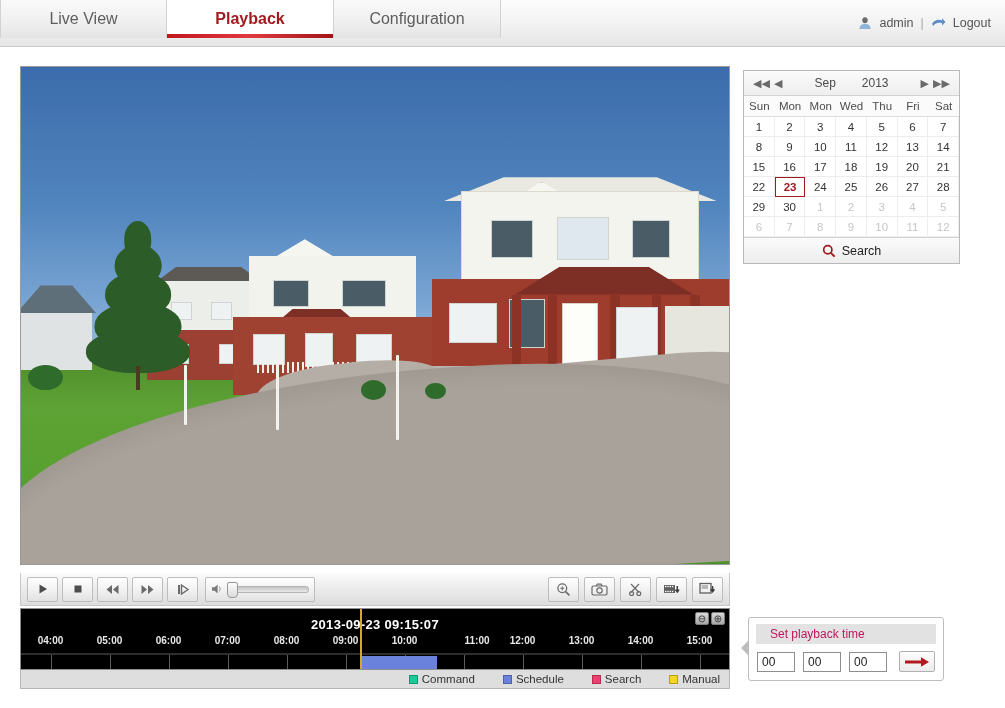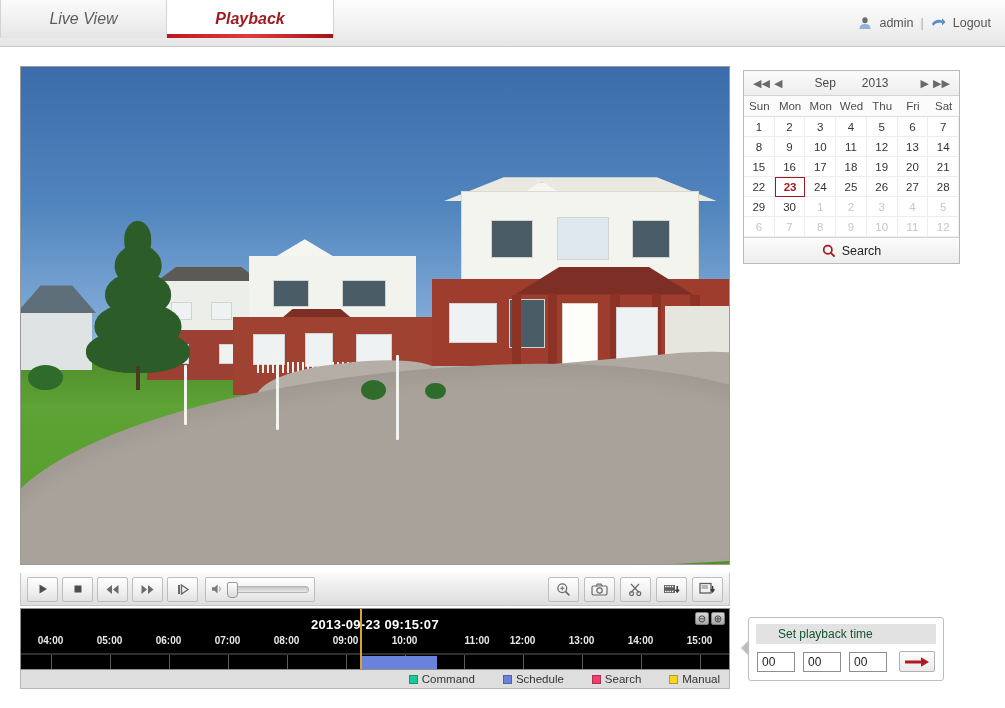--- a/index.html
+++ b/index.html
@@ -20,21 +20,21 @@
     background:linear-gradient(to bottom,#fdfdfd 0%,#f1f1f1 55%,#e6e6e6 100%);
     border-bottom:1px solid #c9c9c9;
   }
   .nav { position:absolute; left:0; top:0; height:46px; display:flex; }
   .tab {
     width:167px; height:38px;
     display:flex; align-items:center; justify-content:center;
     font-size:16px; color:#5d5d5d;
     border-right:1px solid #d2d2d2;
     background:linear-gradient(to bottom,#fafafa 0%,#efefef 60%,#e4e4e4 100%);
-    cursor:pointer; position:relative;font-style:italic;
+    cursor:pointer; position:relative;
   }
   .tab:first-child { border-left:1px solid #d2d2d2; }
   .tab.active {
     background:#ffffff; color:#a01b20; font-weight:bold;
   }
   .tab.active:after {
     content:""; position:absolute; left:0; right:0; bottom:0; height:4px;
     background:linear-gradient(to right,#c0171c 0%,#e03a3f 50%,#a01418 100%);
   }
   .userbox {
@@ -312,21 +312,21 @@
   }
   .setpb:before {
     content:""; position:absolute; left:-8px; top:22px;
     width:0; height:0;
     border-top:8px solid transparent; border-bottom:8px solid transparent;
     border-right:8px solid #bdbdbd;
   }
   .setpb-title {
     margin:6px 7px 0 7px; height:20px;
     background:#e2e2e2; display:flex; align-items:center;
-    padding-left:22px; font-size:12px; color:#14532d;
+    padding-left:14px; font-size:12px; color:#be185d;
   }
   .setpb-row { display:flex; align-items:center; gap:8px; padding:7px 8px 0 8px; }
   .tinput {
     width:38px; height:20px; border:1px solid #8e8e8e; background:#fff;
     font-size:12px; color:#222; padding:0 4px;
     font-family:"Liberation Sans", sans-serif;
   }
   .gobtn {
     width:55px; height:21px; margin-left:4px;
     background:linear-gradient(to bottom,#fdfdfd,#ebebeb);
@@ -339,20 +339,23 @@
 </head>
 <body>
 
 <div class="header">
   <div class="nav">
     <div class="tab">
       <span>Live View</span>
     </div>
     <div class="tab active">
       <span>Playback</span>
+    </div>
+    <div class="tab">
+      <span>Configuration</span>
     </div>
   </div>
   <div class="userbox">
     <span class="ico-user">
       <svg width="14" height="14" viewBox="0 0 14 14">
         <ellipse cx="7" cy="4.3" rx="2.7" ry="3" fill="#6d6d6d"></ellipse>
         <path d="M1.5 13 C1.5 9.2 4 8 7 8 C10 8 12.5 9.2 12.5 13 Z" fill="#8fb3d9"></path>
       </svg>
     </span>
     <span>admin</span>

